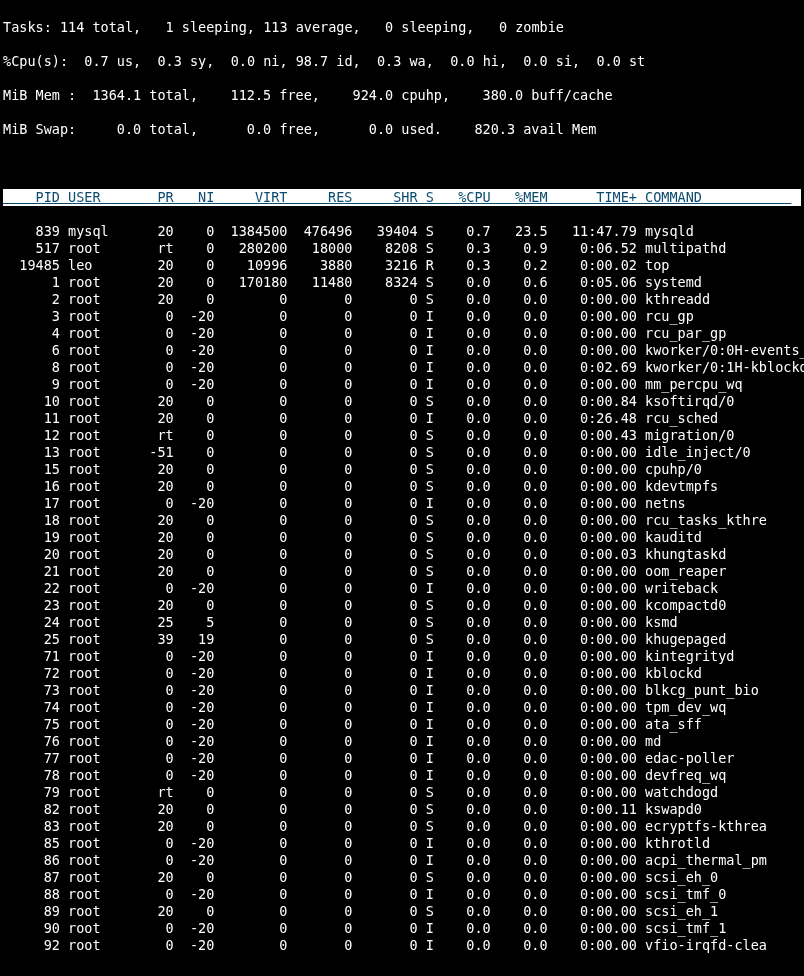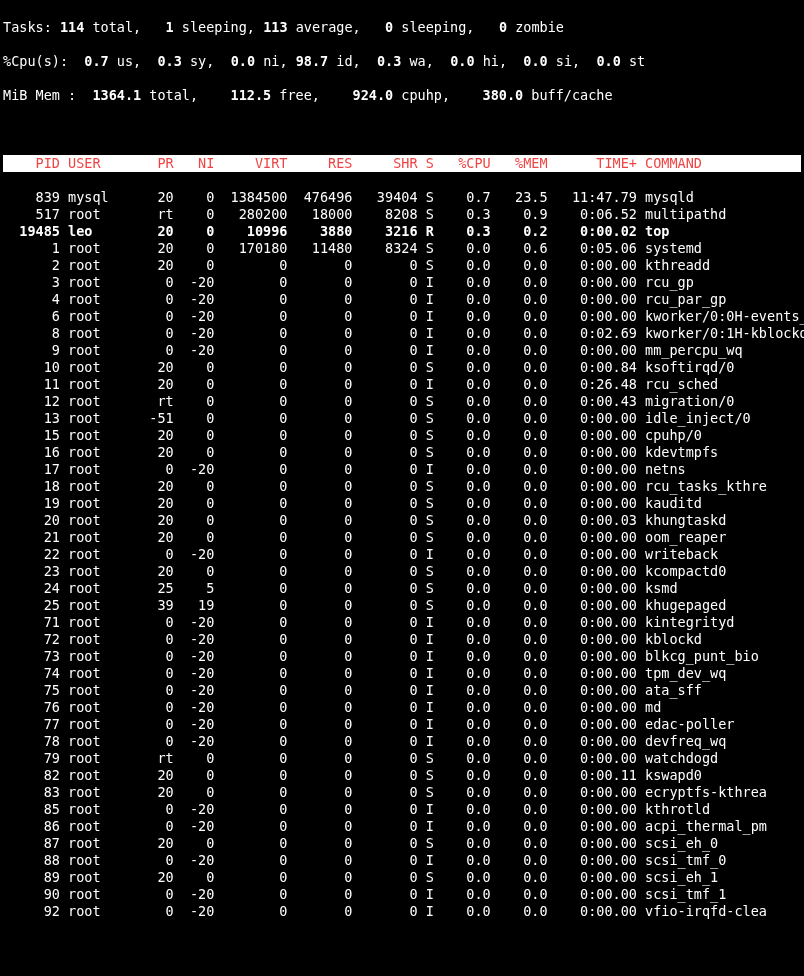--- a/index.html
+++ b/index.html
@@ -11,29 +11,31 @@
     font-size: 13.5px;
     line-height: 17px;
     width: 804px;
   }
   .term {
     padding: 2px 3px;
     white-space: pre;
   }
   .inv {
     background: #fff;
-    color: #ef4444;
+    color: #0c4a6e;
+    text-decoration: underline;
   }
   .bold {
-    font-weight: bold;
+    font-weight: normal;
   }
 </style>
 </head>
 <body>
 
 <div class="term">
 <div><span>Tasks: </span><span class="bold">114</span><span> total,   </span><span class="bold">1</span><span> sleeping, </span><span class="bold">113</span><span> average,   </span><span class="bold">0</span><span> sleeping,   </span><span class="bold">0</span><span> zombie</span></div>
 <div><span>%Cpu(s):  </span><span class="bold">0.7</span><span> us,  </span><span class="bold">0.3</span><span> sy,  </span><span class="bold">0.0</span><span> ni, </span><span class="bold">98.7</span><span> id,  </span><span class="bold">0.3</span><span> wa,  </span><span class="bold">0.0</span><span> hi,  </span><span class="bold">0.0</span><span> si,  </span><span class="bold">0.0</span><span> st</span></div>
 <div><span>MiB Mem :  </span><span class="bold">1364.1</span><span> total,    </span><span class="bold">112.5</span><span> free,    </span><span class="bold">924.0</span><span> cpuhp,    </span><span class="bold">380.0</span><span> buff/cache</span></div>
+<div><span>MiB Swap:     </span><span class="bold">0.0</span><span> total,      </span><span class="bold">0.0</span><span> free,      </span><span class="bold">0.0</span><span> used.    </span><span class="bold">820.3</span><span> avail Mem</span></div>
 <div>&nbsp;</div>
 <div id="hdr" class="inv">    PID USER       PR   NI     VIRT     RES     SHR S   %CPU   %MEM      TIME+ COMMAND           </div>
 <div id="rows"><div>    839 mysql      20    0  1384500  476496   39404 S    0.7   23.5   11:47.79 mysqld</div><div>    517 root       rt    0   280200   18000    8208 S    0.3    0.9    0:06.52 multipathd</div><div class="bold">  19485 leo        20    0    10996    3880    3216 R    0.3    0.2    0:00.02 top</div><div>      1 root       20    0   170180   11480    8324 S    0.0    0.6    0:05.06 systemd</div><div>      2 root       20    0        0       0       0 S    0.0    0.0    0:00.00 kthreadd</div><div>      3 root        0  -20        0       0       0 I    0.0    0.0    0:00.00 rcu_gp</div><div>      4 root        0  -20        0       0       0 I    0.0    0.0    0:00.00 rcu_par_gp</div><div>      6 root        0  -20        0       0       0 I    0.0    0.0    0:00.00 kworker/0:0H-events_highpri</div><div>      8 root        0  -20        0       0       0 I    0.0    0.0    0:02.69 kworker/0:1H-kblockd</div><div>      9 root        0  -20        0       0       0 I    0.0    0.0    0:00.00 mm_percpu_wq</div><div>     10 root       20    0        0       0       0 S    0.0    0.0    0:00.84 ksoftirqd/0</div><div>     11 root       20    0        0       0       0 I    0.0    0.0    0:26.48 rcu_sched</div><div>     12 root       rt    0        0       0       0 S    0.0    0.0    0:00.43 migration/0</div><div>     13 root      -51    0        0       0       0 S    0.0    0.0    0:00.00 idle_inject/0</div><div>     15 root       20    0        0       0       0 S    0.0    0.0    0:00.00 cpuhp/0</div><div>     16 root       20    0        0       0       0 S    0.0    0.0    0:00.00 kdevtmpfs</div><div>     17 root        0  -20        0       0       0 I    0.0    0.0    0:00.00 netns</div><div>     18 root       20    0        0       0       0 S    0.0    0.0    0:00.00 rcu_tasks_kthre</div><div>     19 root       20    0        0       0       0 S    0.0    0.0    0:00.00 kauditd</div><div>     20 root       20    0        0       0       0 S    0.0    0.0    0:00.03 khungtaskd</div><div>     21 root       20    0        0       0       0 S    0.0    0.0    0:00.00 oom_reaper</div><div>     22 root        0  -20        0       0       0 I    0.0    0.0    0:00.00 writeback</div><div>     23 root       20    0        0       0       0 S    0.0    0.0    0:00.00 kcompactd0</div><div>     24 root       25    5        0       0       0 S    0.0    0.0    0:00.00 ksmd</div><div>     25 root       39   19        0       0       0 S    0.0    0.0    0:00.00 khugepaged</div><div>     71 root        0  -20        0       0       0 I    0.0    0.0    0:00.00 kintegrityd</div><div>     72 root        0  -20        0       0       0 I    0.0    0.0    0:00.00 kblockd</div><div>     73 root        0  -20        0       0       0 I    0.0    0.0    0:00.00 blkcg_punt_bio</div><div>     74 root        0  -20        0       0       0 I    0.0    0.0    0:00.00 tpm_dev_wq</div><div>     75 root        0  -20        0       0       0 I    0.0    0.0    0:00.00 ata_sff</div><div>     76 root        0  -20        0       0       0 I    0.0    0.0    0:00.00 md</div><div>     77 root        0  -20        0       0       0 I    0.0    0.0    0:00.00 edac-poller</div><div>     78 root        0  -20        0       0       0 I    0.0    0.0    0:00.00 devfreq_wq</div><div>     79 root       rt    0        0       0       0 S    0.0    0.0    0:00.00 watchdogd</div><div>     82 root       20    0        0       0       0 S    0.0    0.0    0:00.11 kswapd0</div><div>     83 root       20    0        0       0       0 S    0.0    0.0    0:00.00 ecryptfs-kthrea</div><div>     85 root        0  -20        0       0       0 I    0.0    0.0    0:00.00 kthrotld</div><div>     86 root        0  -20        0       0       0 I    0.0    0.0    0:00.00 acpi_thermal_pm</div><div>     87 root       20    0        0       0       0 S    0.0    0.0    0:00.00 scsi_eh_0</div><div>     88 root        0  -20        0       0       0 I    0.0    0.0    0:00.00 scsi_tmf_0</div><div>     89 root       20    0        0       0       0 S    0.0    0.0    0:00.00 scsi_eh_1</div><div>     90 root        0  -20        0       0       0 I    0.0    0.0    0:00.00 scsi_tmf_1</div><div>     92 root        0  -20        0       0       0 I    0.0    0.0    0:00.00 vfio-irqfd-clea</div></div>
 </div>
 
 </body></html>

